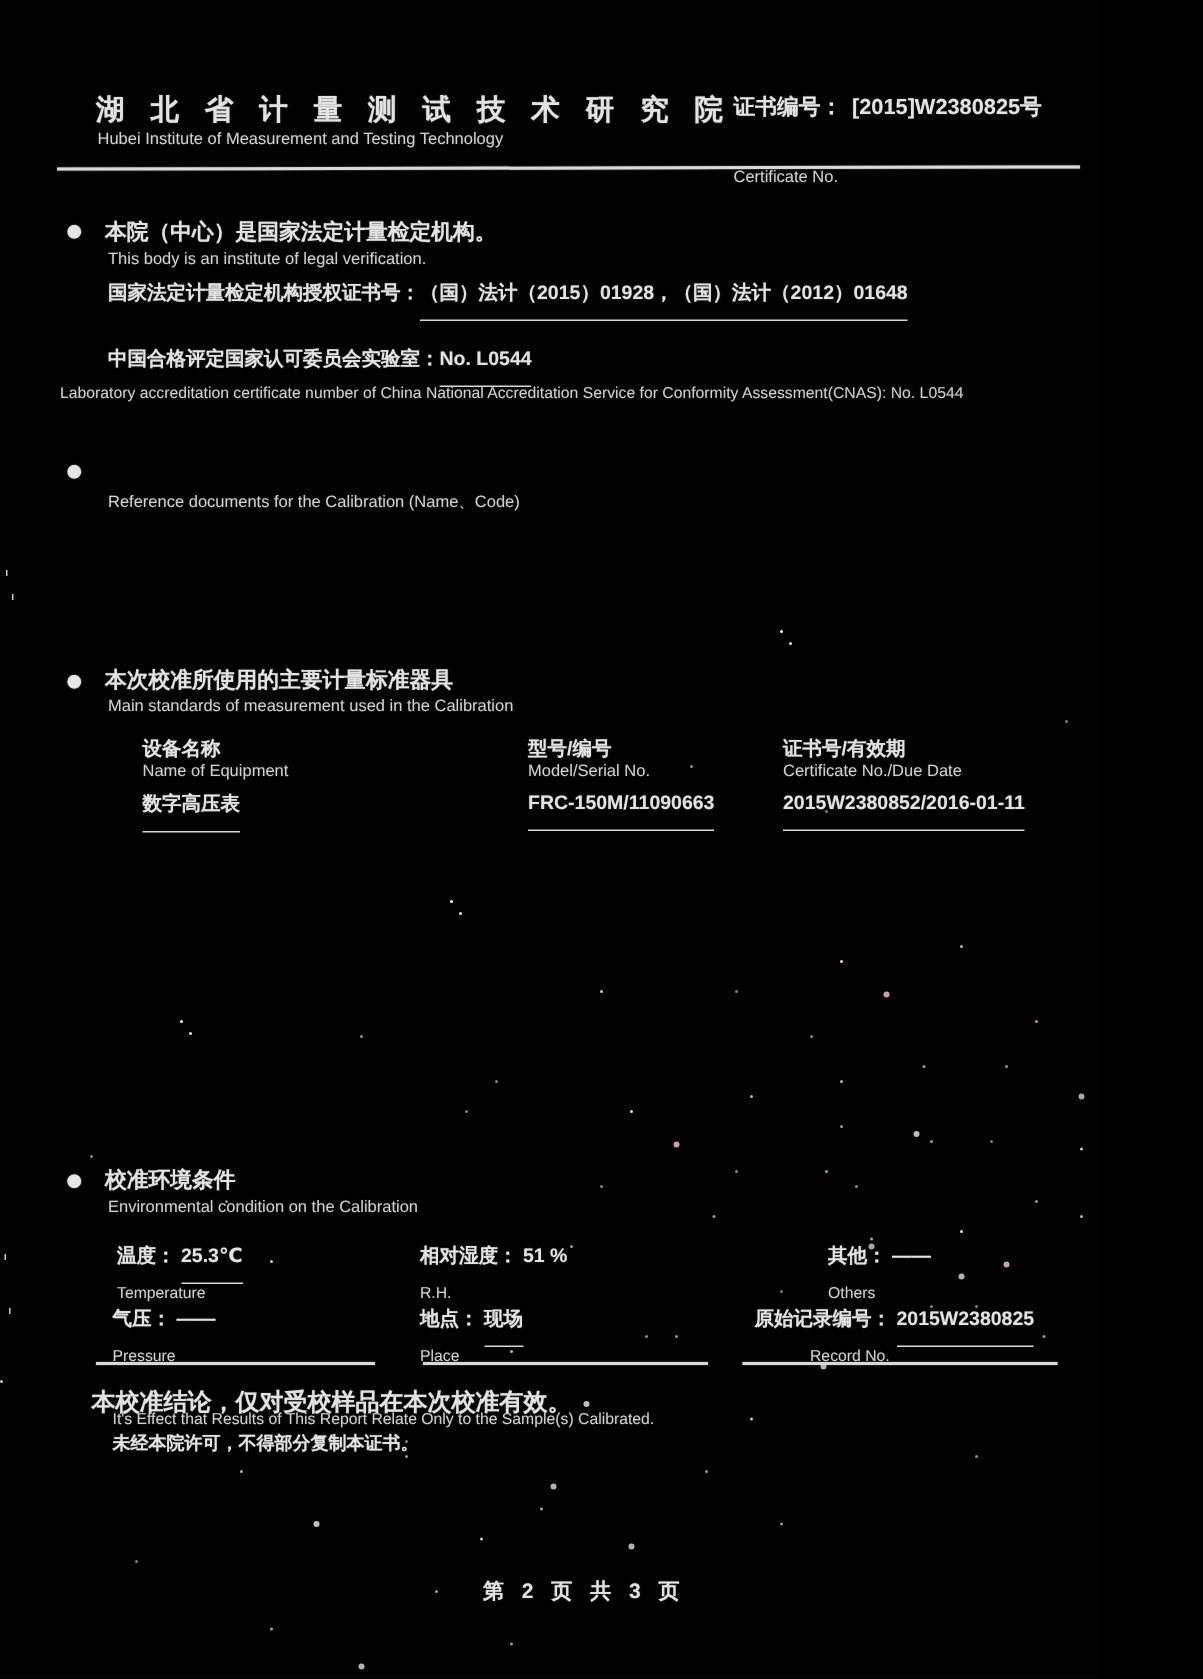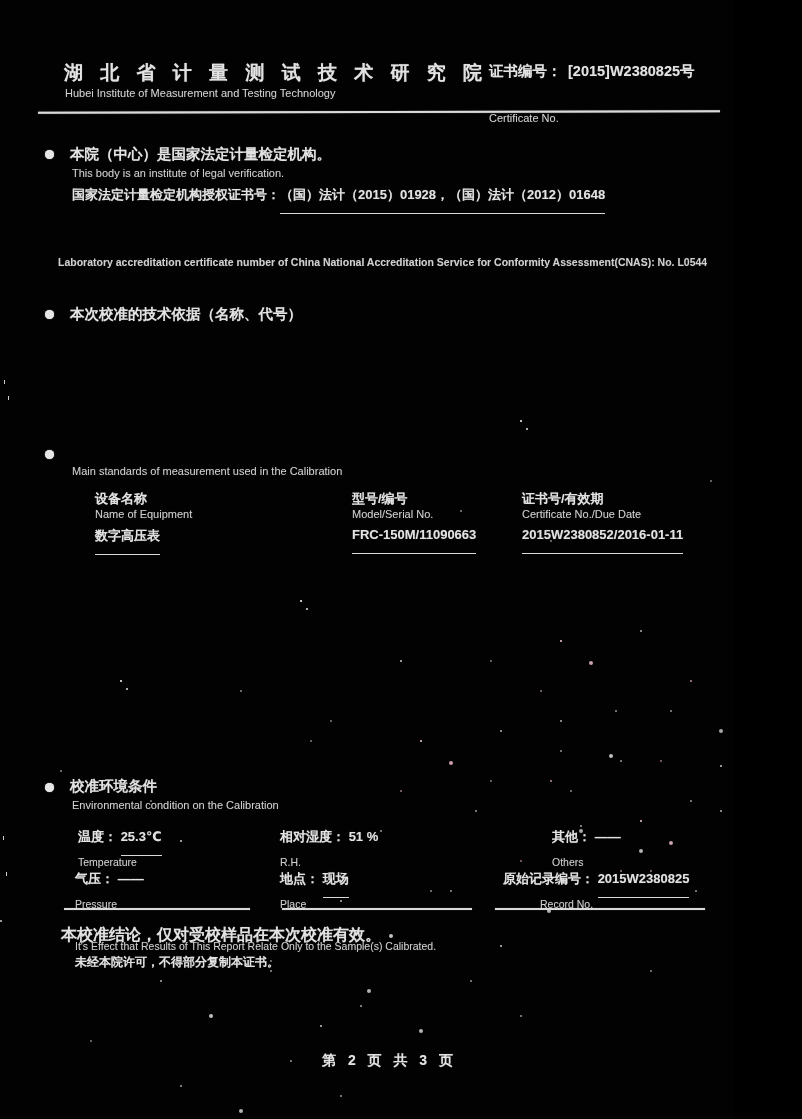--- a/index.html
+++ b/index.html
@@ -60,26 +60,30 @@
   <div class="rule" style="left:38px;top:111px;width:682px;transform:rotate(-0.12deg);"></div>
 
   <span class="bullet" style="left:45px;top:150px;"></span>
   <div class="abs cn h-cn" style="left:70px;top:145px;">本院（中心）是国家法定计量检定机构。</div>
   <div class="abs sub en" style="left:72px;top:167px;">This body is an institute of legal verification.</div>
 
   <div class="abs cn b-cn" style="left:72px;top:186px;">
     <span>国家法定计量检定机构授权证书号：</span><span class="u">（国）法计（2015）01928，（国）法计（2012）01648</span>
   </div>
 
-  <div class="abs s-en en" style="left:58px;top:256px;font-weight:bold;">Laboratory accreditation certificate number of China National Accreditation Service for Conformity Assessment(CNAS): No. L0544</div>
+  <div class="abs cn b-cn" style="left:72px;top:230px;">
+    <span>中国合格评定国家认可委员会实验室：</span><span class="u">No. L0544</span>
+  </div>
+  <div class="abs s-en en" style="left:40px;top:256px;">Laboratory accreditation certificate number of China National Accreditation Service for Conformity Assessment(CNAS): No. L0544</div>
 
   <span class="bullet" style="left:45px;top:310px;"></span>
-  <div class="abs cn h-cn" style="left:70px;top:305px;">本次校准的技术依据（名称、代号）</div>
+  <div class="abs sub en" style="left:72px;top:327px;">Reference documents for the Calibration (Name、Code)</div>
 
   <span class="bullet" style="left:45px;top:450px;"></span>
+  <div class="abs cn h-cn" style="left:70px;top:444px;">本次校准所使用的主要计量标准器具</div>
   <div class="abs sub en" style="left:72px;top:465px;">Main standards of measurement used in the Calibration</div>
 
   <div class="abs cn b-cn" style="left:95px;top:490px;">设备名称</div>
   <div class="abs sub en" style="left:95px;top:508px;">Name of Equipment</div>
   <div class="abs cn b-cn" style="left:352px;top:490px;">型号/编号</div>
   <div class="abs sub en" style="left:352px;top:508px;">Model/Serial No.</div>
   <div class="abs cn b-cn" style="left:522px;top:490px;text-align:center;">证书号/有效期</div>
   <div class="abs sub en" style="left:522px;top:508px;">Certificate No./Due Date</div>
 
   <div class="abs cn b-cn" style="left:95px;top:527px;">

